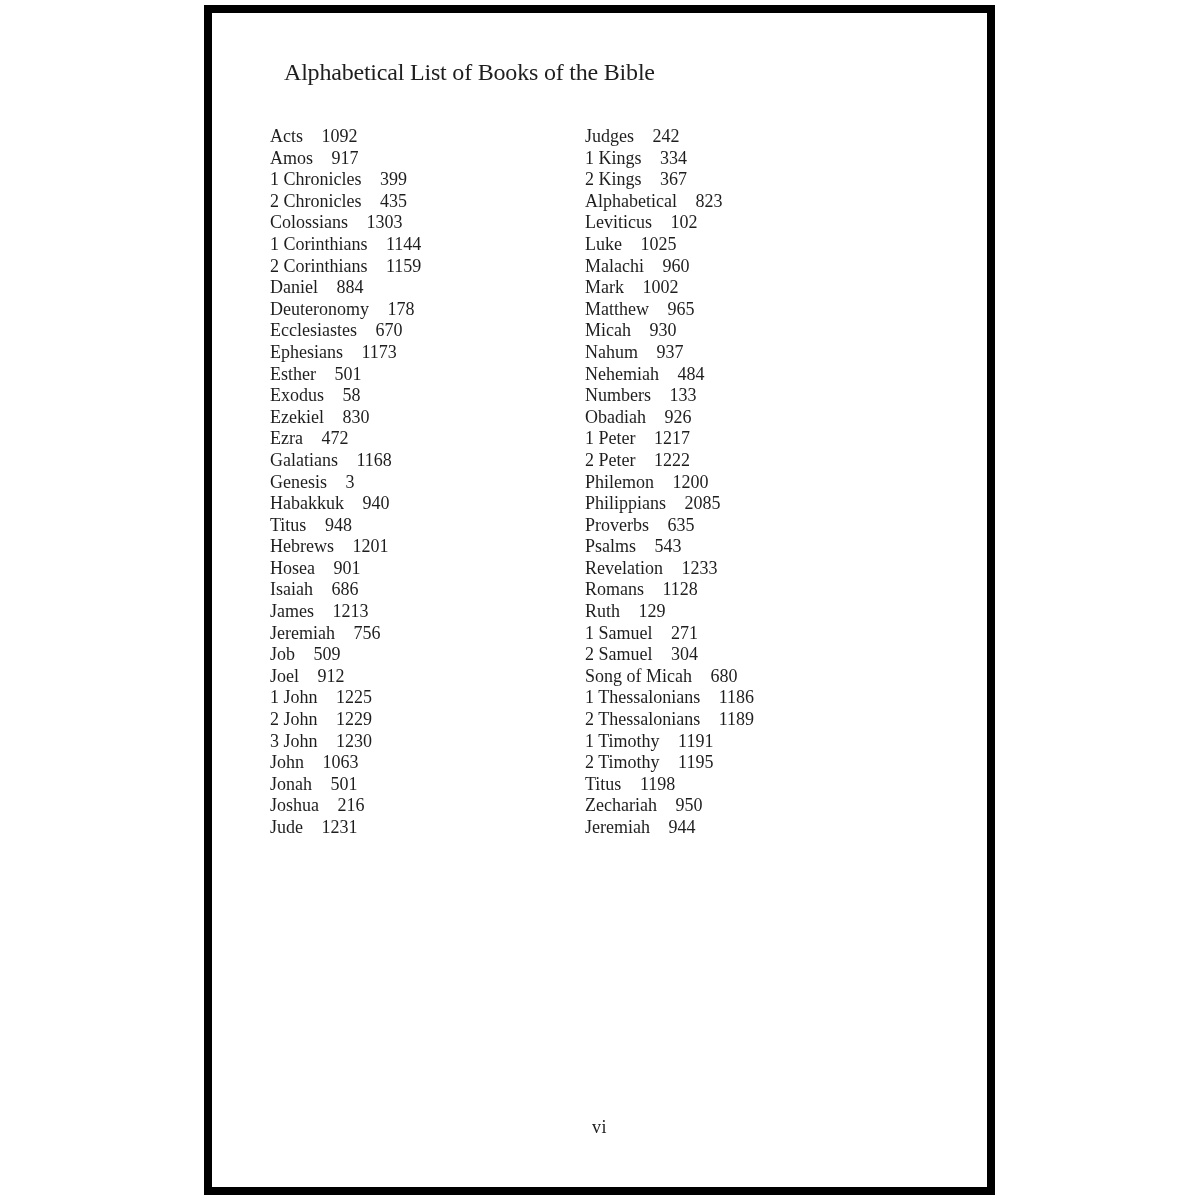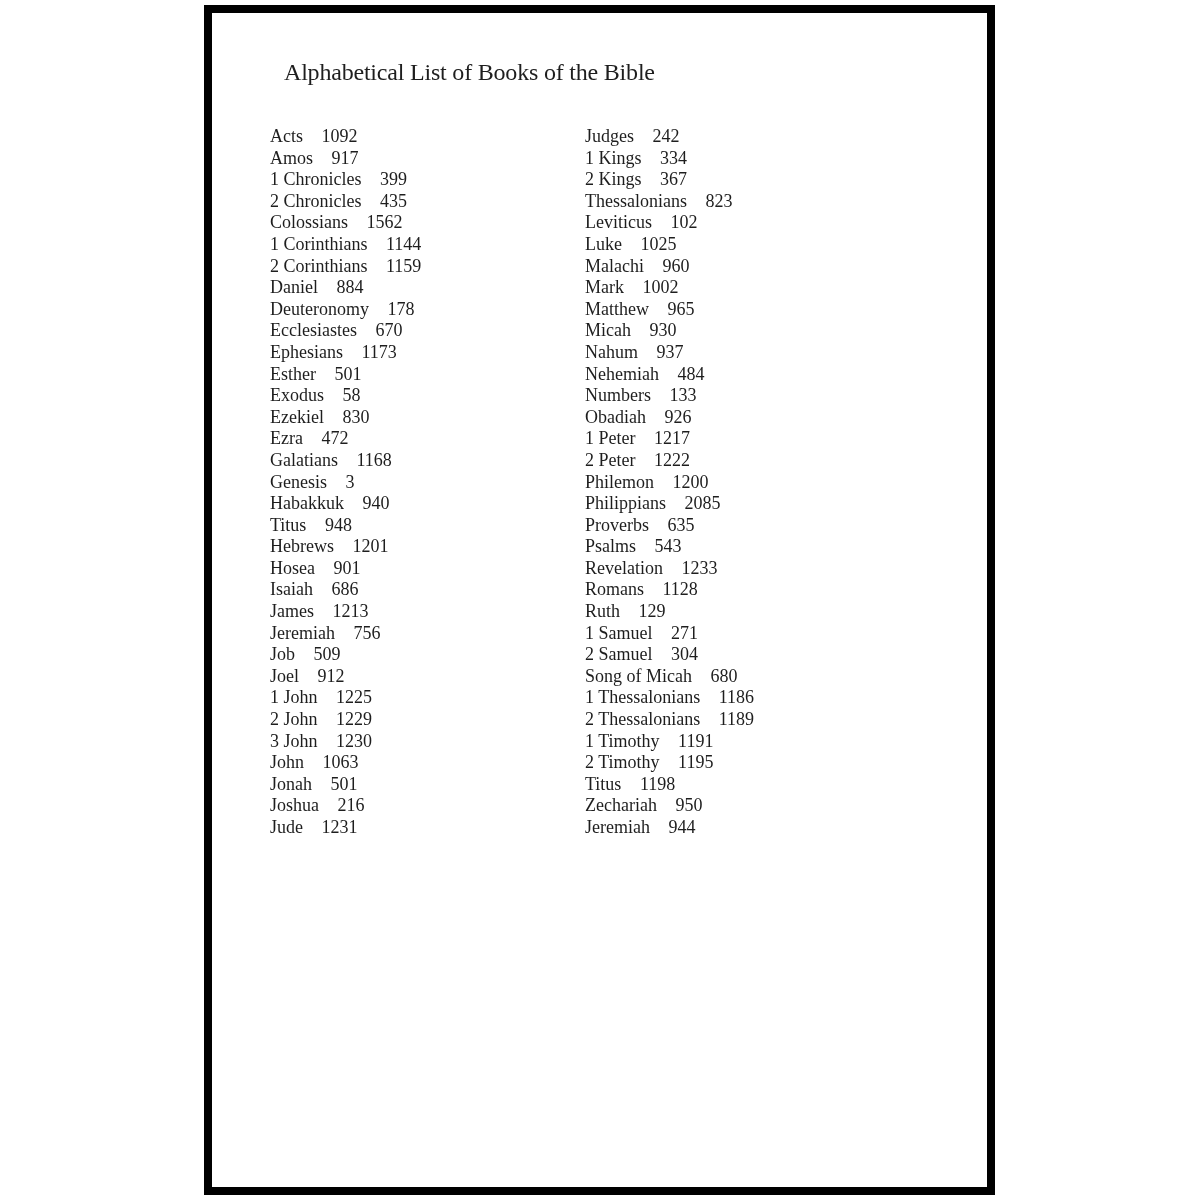--- a/index.html
+++ b/index.html
@@ -86,21 +86,21 @@
           <span class="book-page">399</span>
         </div>
 
         <div class="entry">
           <span class="book-name">2 Chronicles</span>
           <span class="book-page">435</span>
         </div>
 
         <div class="entry">
           <span class="book-name">Colossians</span>
-          <span class="book-page">1562</span>
+          <span class="book-page">1303</span>
         </div>
 
         <div class="entry">
           <span class="book-name">1 Corinthians</span>
           <span class="book-page">1144</span>
         </div>
 
         <div class="entry">
           <span class="book-name">2 Corinthians</span>
           <span class="book-page">1159</span>
@@ -248,21 +248,21 @@
           <span class="book-name">1 Kings</span>
           <span class="book-page">334</span>
         </div>
 
         <div class="entry">
           <span class="book-name">2 Kings</span>
           <span class="book-page">367</span>
         </div>
 
         <div class="entry">
-          <span class="book-name">Thessalonians</span>
+          <span class="book-name">Alphabetical</span>
           <span class="book-page">823</span>
         </div>
 
         <div class="entry">
           <span class="book-name">Leviticus</span>
           <span class="book-page">102</span>
         </div>
 
         <div class="entry">
           <span class="book-name">Luke</span>
@@ -398,15 +398,16 @@
           <span class="book-name">Zechariah</span>
           <span class="book-page">950</span>
         </div>
 
         <div class="entry">
           <span class="book-name">Jeremiah</span>
           <span class="book-page">944</span>
         </div>
       </div>
 
+    <div class="folio">vi</div>
 
   </div>
 </div>
 
 </body></html>

